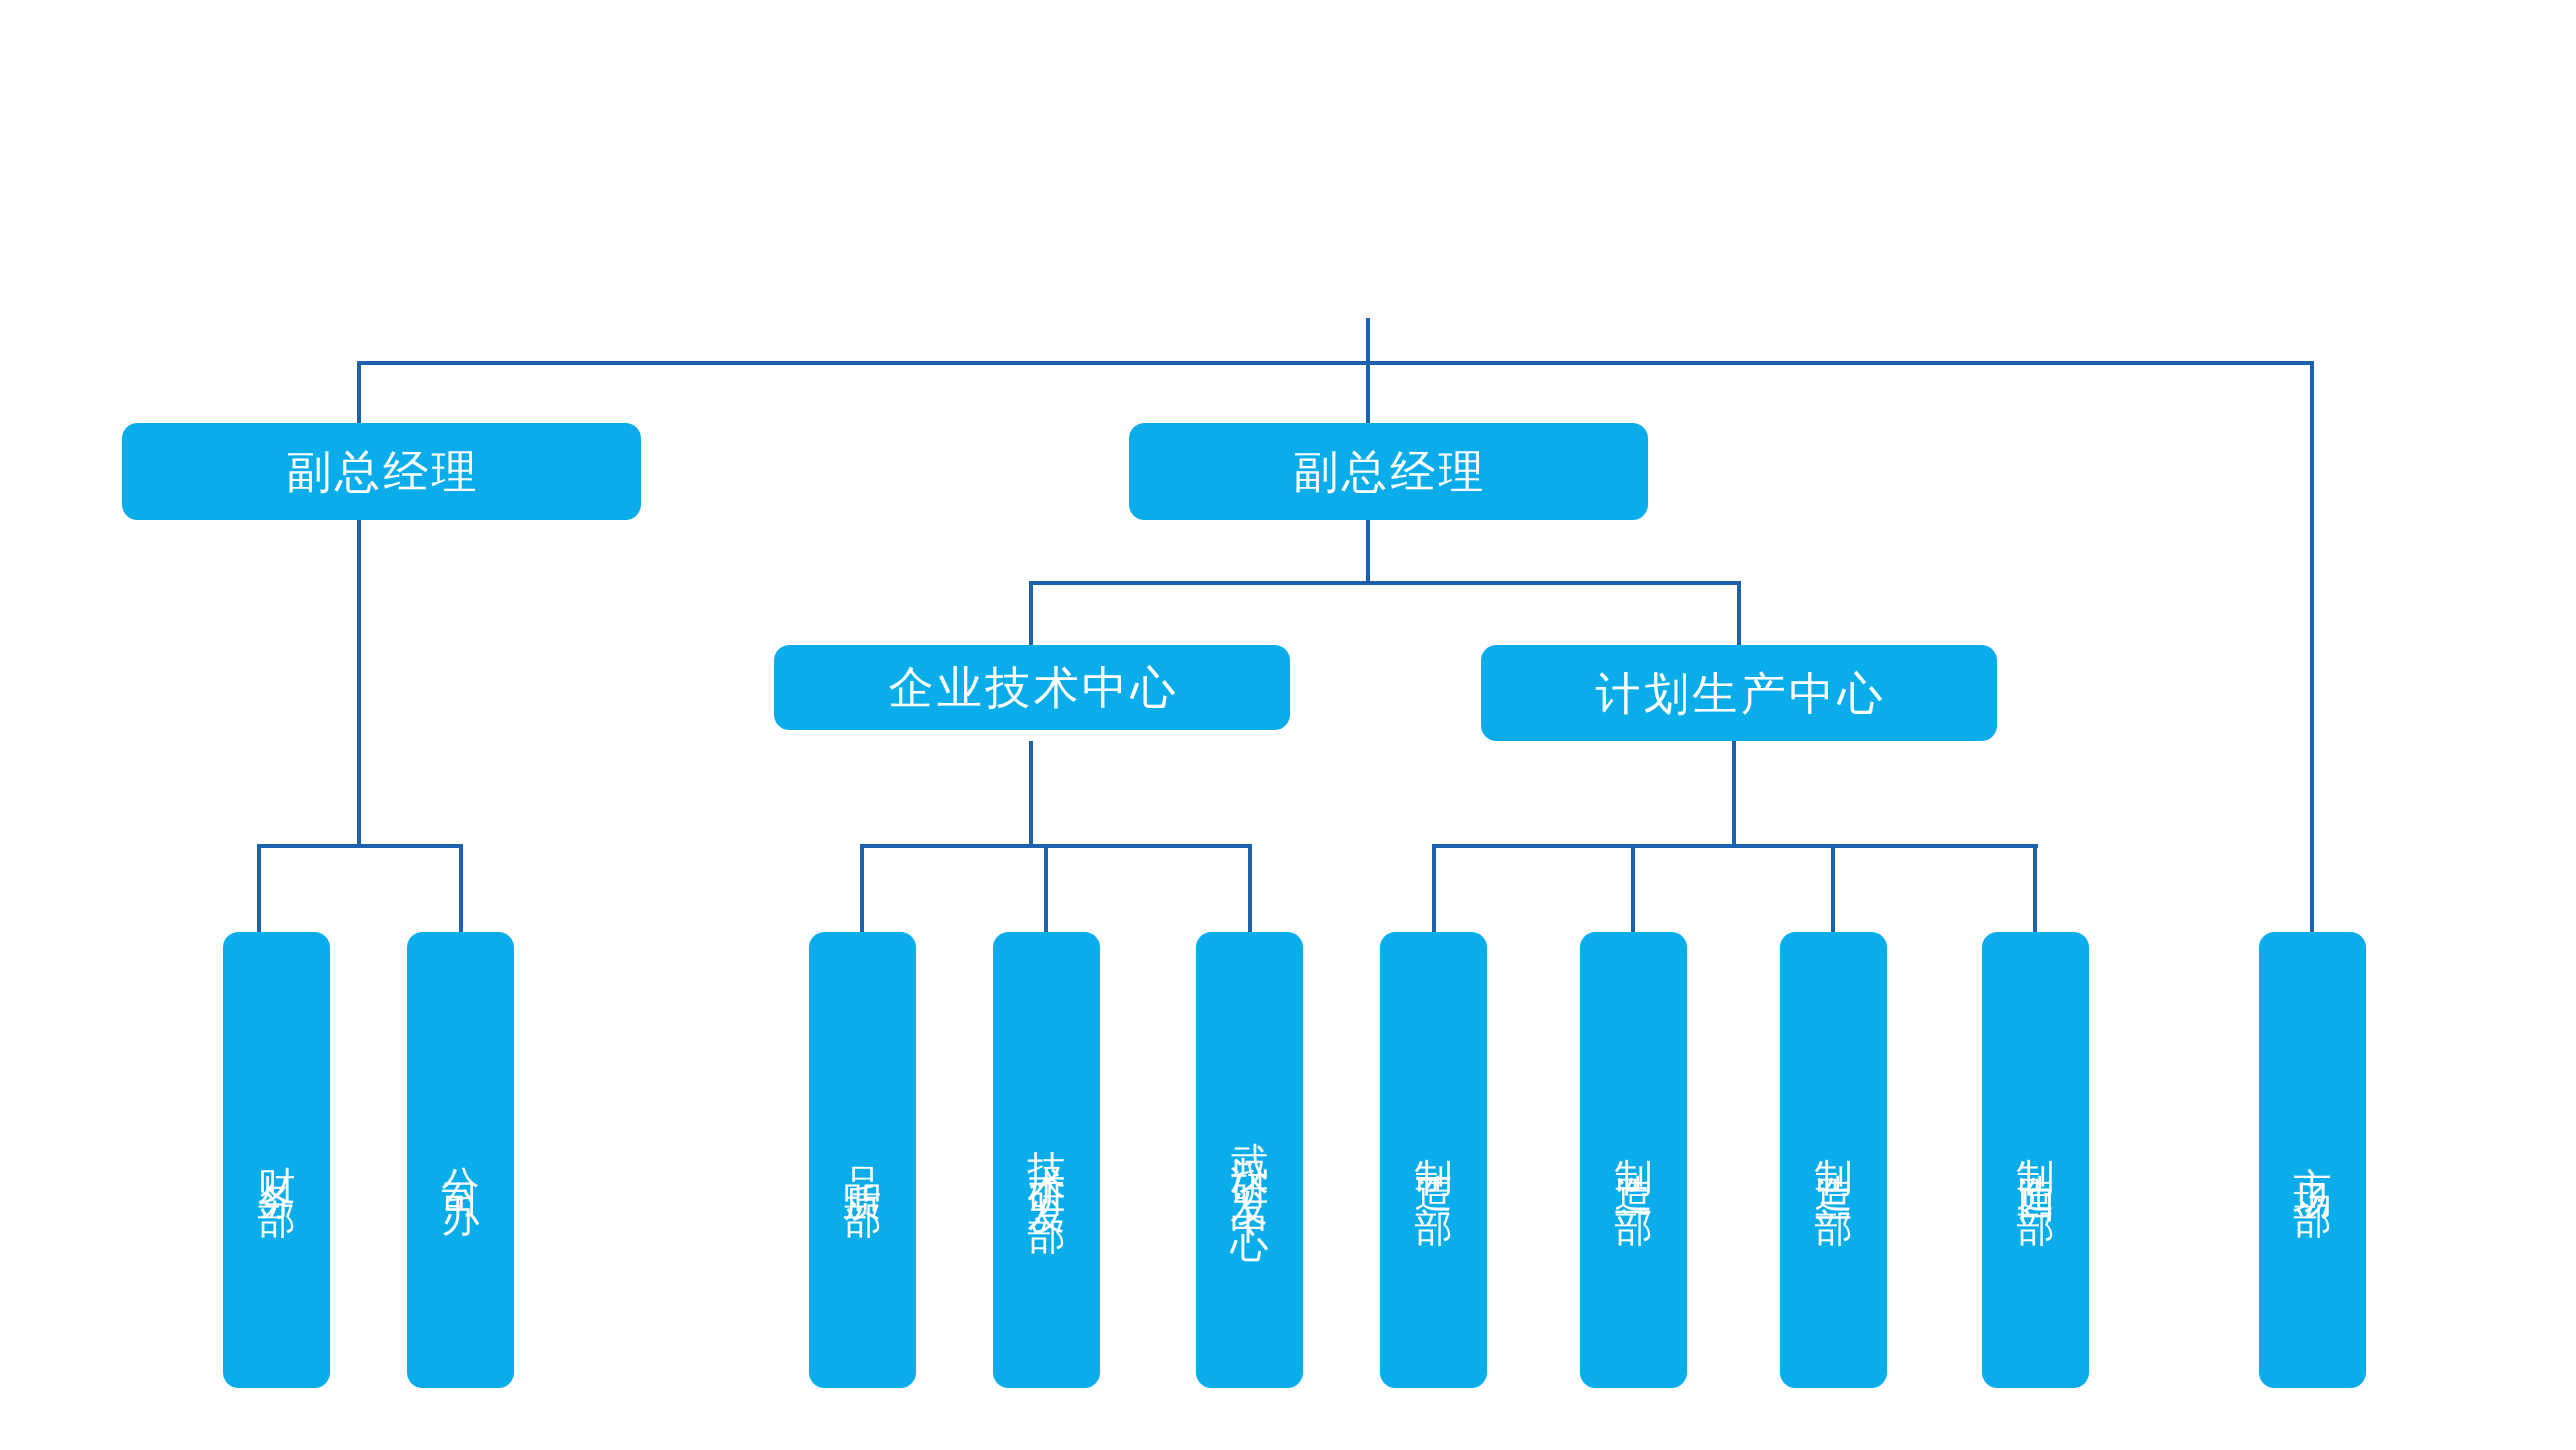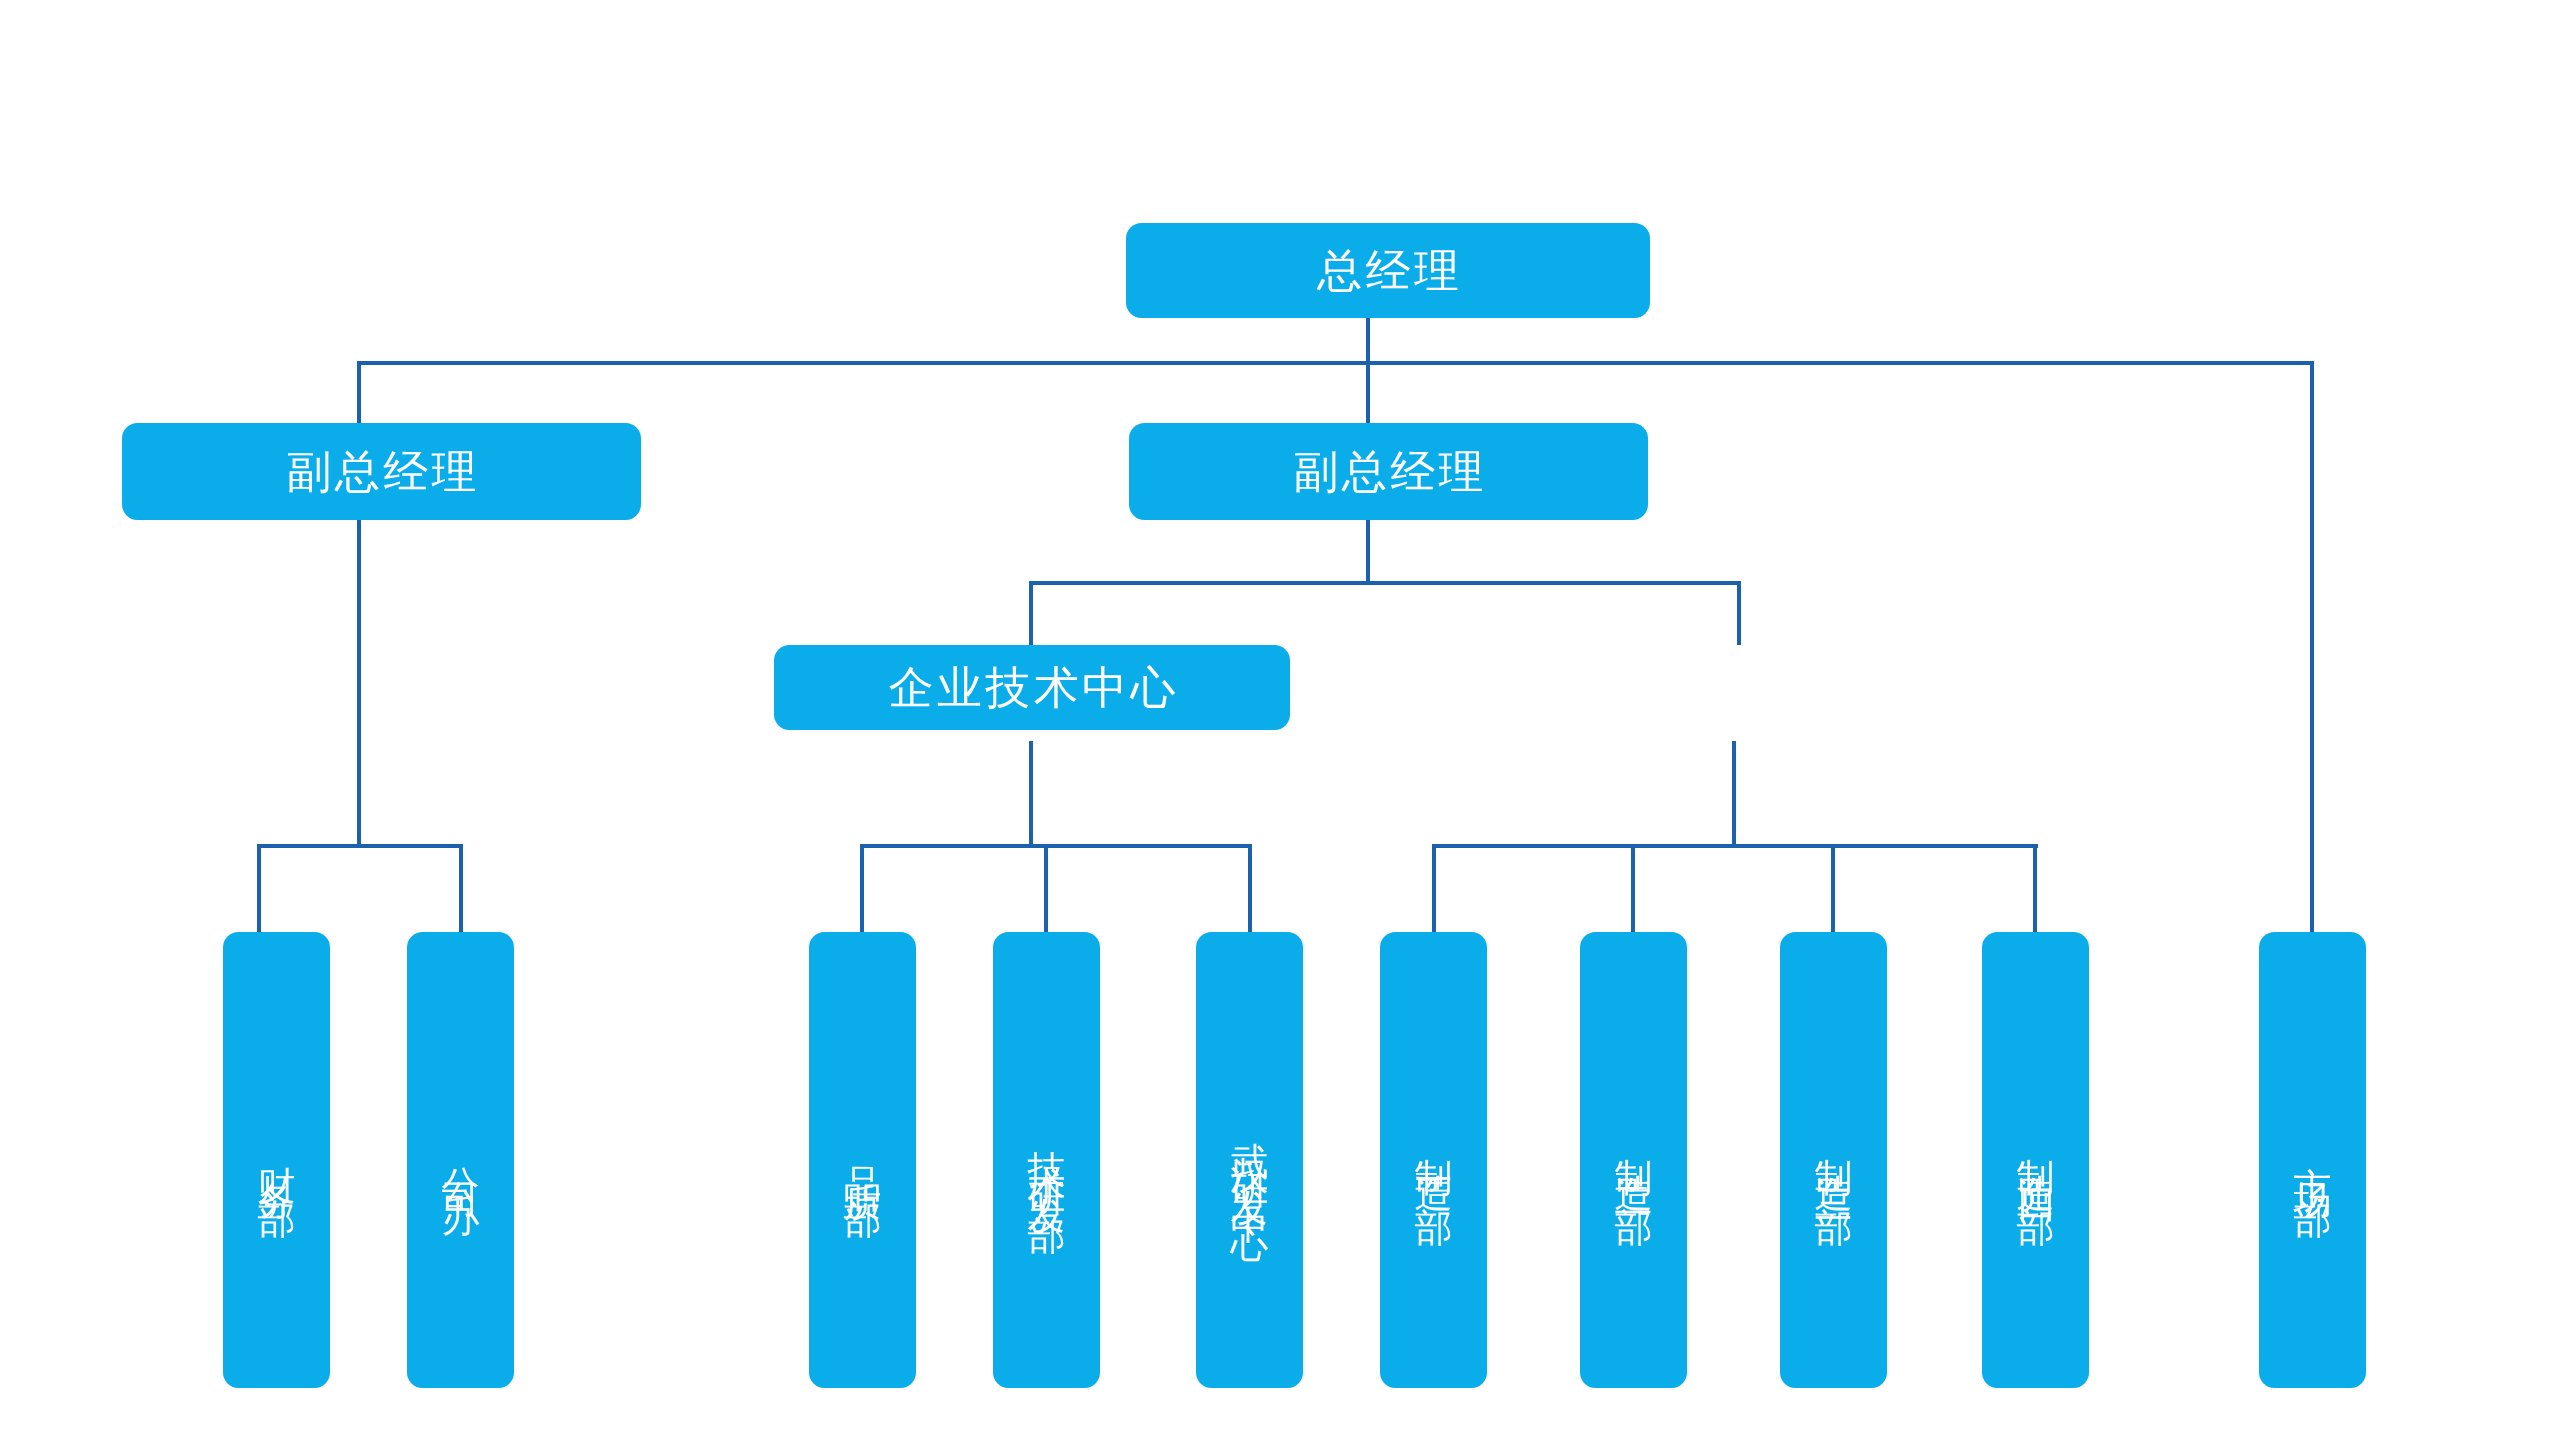--- a/index.html
+++ b/index.html
@@ -66,31 +66,31 @@
     <div class="connector" style="left: 860px; top: 844px; width: 392px; height: 4.3px;"></div>
     <div class="connector" style="left: 860px; top: 846px; width: 4.3px; height: 86px;"></div>
     <div class="connector" style="left: 1044px; top: 846px; width: 4.3px; height: 86px;"></div>
     <div class="connector" style="left: 1248px; top: 846px; width: 4.3px; height: 86px;"></div>
     <div class="connector" style="left: 1732px; top: 741px; width: 4.3px; height: 107px;"></div>
     <div class="connector" style="left: 1432px; top: 844px; width: 606px; height: 4.3px;"></div>
     <div class="connector" style="left: 1432px; top: 846px; width: 4.3px; height: 86px;"></div>
     <div class="connector" style="left: 1631px; top: 846px; width: 4.3px; height: 86px;"></div>
     <div class="connector" style="left: 1831px; top: 846px; width: 4.3px; height: 86px;"></div>
     <div class="connector" style="left: 2033px; top: 846px; width: 4.3px; height: 86px;"></div>
-    <div class="node node-h" style="left: 1126px; top: 223px; width: 524px; height: 95px;">
-      <span class="label">总经理</span>
-    </div>
     <div class="node node-h" style="left: 122px; top: 423px; width: 519px; height: 97px;">
       <span class="label">副总经理</span>
     </div>
     <div class="node node-h" style="left: 1129px; top: 423px; width: 519px; height: 97px;">
       <span class="label">副总经理</span>
     </div>
     <div class="node node-h" style="left: 774px; top: 645px; width: 516px; height: 85px;">
       <span class="label">企业技术中心</span>
+    </div>
+    <div class="node node-h" style="left: 1481px; top: 645px; width: 516px; height: 96px;">
+      <span class="label">计划生产中心</span>
     </div>
     <div class="node node-v" style="left: 223px; top: 932px; width: 107px; height: 456px;">
       <span class="label">财务部</span>
     </div>
     <div class="node node-v" style="left: 407px; top: 932px; width: 107px; height: 456px;">
       <span class="label">公司办</span>
     </div>
     <div class="node node-v" style="left: 809px; top: 932px; width: 107px; height: 456px;">
       <span class="label">品质部</span>
     </div>

